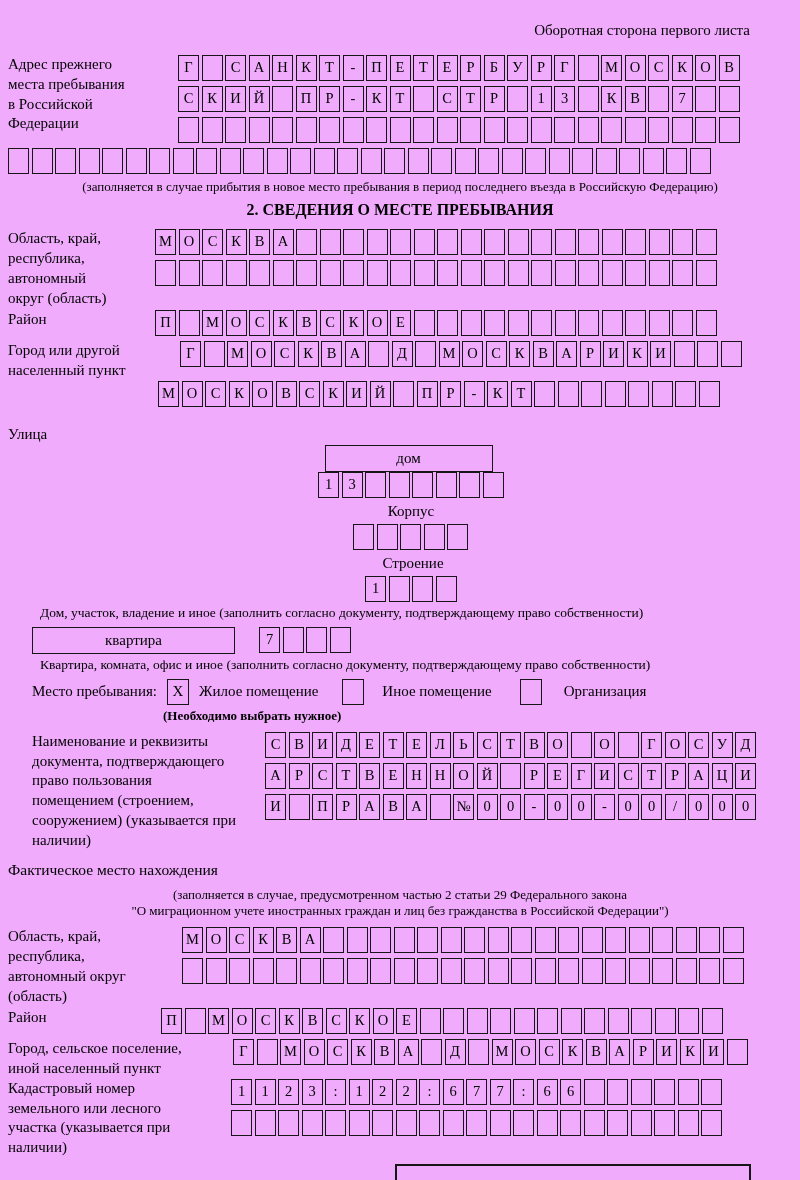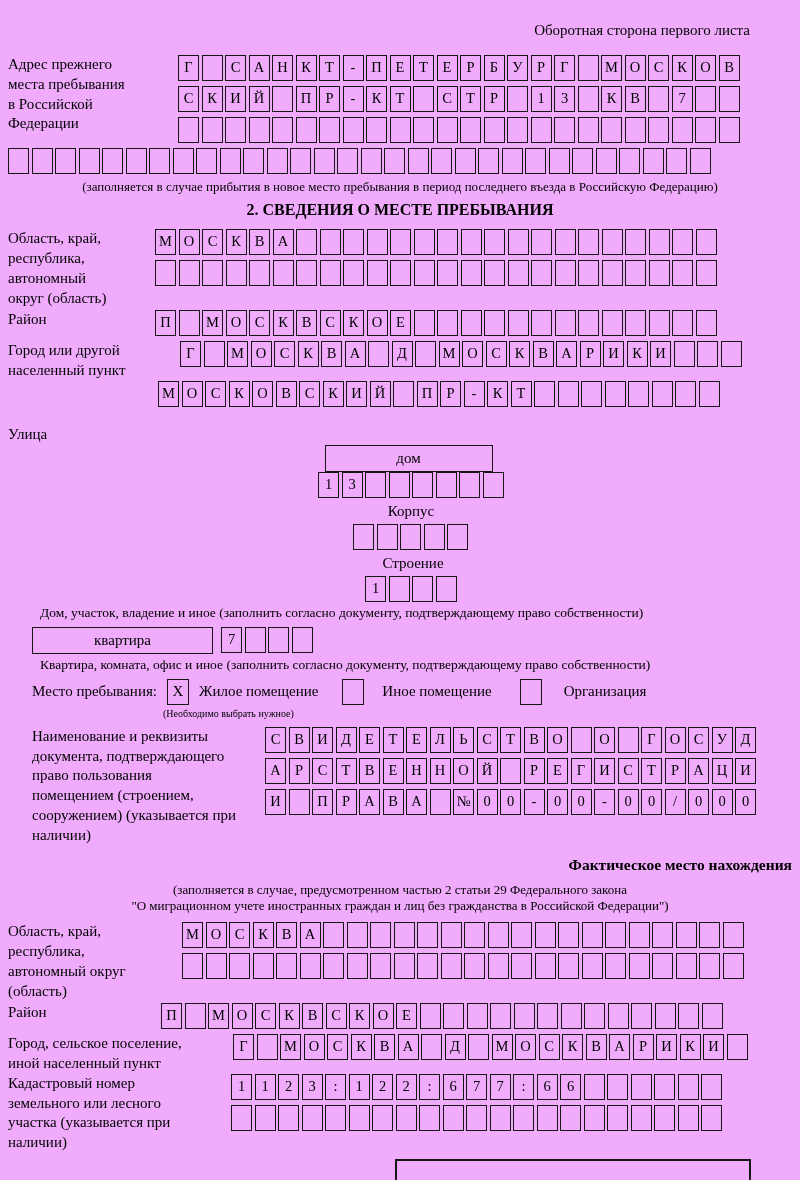--- a/index.html
+++ b/index.html
@@ -24,38 +24,38 @@
     width:22px;height:26px;border:1.6px solid #161616;
     text-align:center;font-size:15px;line-height:23px;vertical-align:middle;
   }
   .wordbox{
     display:inline-block;box-sizing:border-box;height:27px;
     border:1.7px solid #161616;text-align:center;font-size:15px;line-height:24px;
   }
   .cap{font-size:13px;line-height:1.25;}
   .cap-center{text-align:center;}
   .sec-title{font-size:16px;font-weight:bold;text-align:center;margin:4px 0 10px 0;}
-  .fact-title{font-size:15.5px;font-weight:bold;text-align:right;margin:10px 0 8px 0;}
+  .fact-title{font-size:15.5px;font-weight:normal;text-align:left;margin:10px 0 8px 0;}
   .inline-lbl{font-size:15px;line-height:26px;}
   
   .lw-prev{width:170px;padding-right:48px;}
   .lw-region{width:147px;padding-right:36px;}
   .lw-district{width:147px;padding-right:36px;}
   .lw-city{width:172px;padding-right:30px;}
   .lw-street{width:150px;padding-right:60px;margin-top:44px;}
   .lw-doc{width:233px;padding-right:28px;margin-left:24px;}
   .lw-fregion{width:174px;padding-right:40px;}
   .lw-fdistrict{width:153px;padding-right:40px;}
   .lw-fcity{width:225px;padding-right:18px;}
   .lw-cad{width:223px;padding-right:58px;}
   .houserow{display:flex;align-items:center;margin-left:24px;margin-bottom:3px;flex-direction:column;}
   .aptrow{display:flex;align-items:center;margin-left:24px;margin-bottom:3px;}
   .leftcap{margin-left:24px;margin-bottom:6px;font-size:13.5px;}
   .placerow{display:flex;align-items:center;margin-left:24px;margin-bottom:3px;font-size:15px;}
-  .placenote{margin-left:155px;font-size:10px;margin-bottom:8px;}
+  .placenote{margin-left:155px;font-size:13px;margin-bottom:8px;font-weight:bold;}
   .stampwrap{margin-left:387px;width:372px;margin-top:6px;}
   .stampbox{width:356px;height:176px;border:2px solid #161616;box-sizing:border-box;}
   .mb2{margin-bottom:2px;} .mb6{margin-bottom:6px;} .mb8{margin-bottom:8px;}
 </style>
 </head>
 <body>
 
 <div class="page">
 
   <div class="hdr-note">Оборотная сторона первого листа</div>
@@ -351,21 +351,21 @@
     <span class="cellrow" style="margin-bottom:0;">
         <span class="cb">1</span>
         <span class="cb"></span>
         <span class="cb"></span>
         <span class="cb"></span>
       </span>
   </div>
   <div class="leftcap" style="margin-left:32px;">Дом, участок, владение и иное (заполнить согласно документу, подтверждающему право собственности)</div>
 
   <div class="aptrow">
-    <span class="wordbox" style="width:181px;margin-right:8px;">квартира</span>
+    <span class="wordbox" style="width:203px;margin-right:24px;">квартира</span>
     <span class="cellrow" style="margin-bottom:0;">
         <span class="cb">7</span>
         <span class="cb"></span>
         <span class="cb"></span>
         <span class="cb"></span>
       </span>
   </div>
   <div class="leftcap" style="margin-left:32px;">Квартира, комната, офис и иное (заполнить согласно документу, подтверждающему право собственности)</div>
 
   <div class="placerow">

